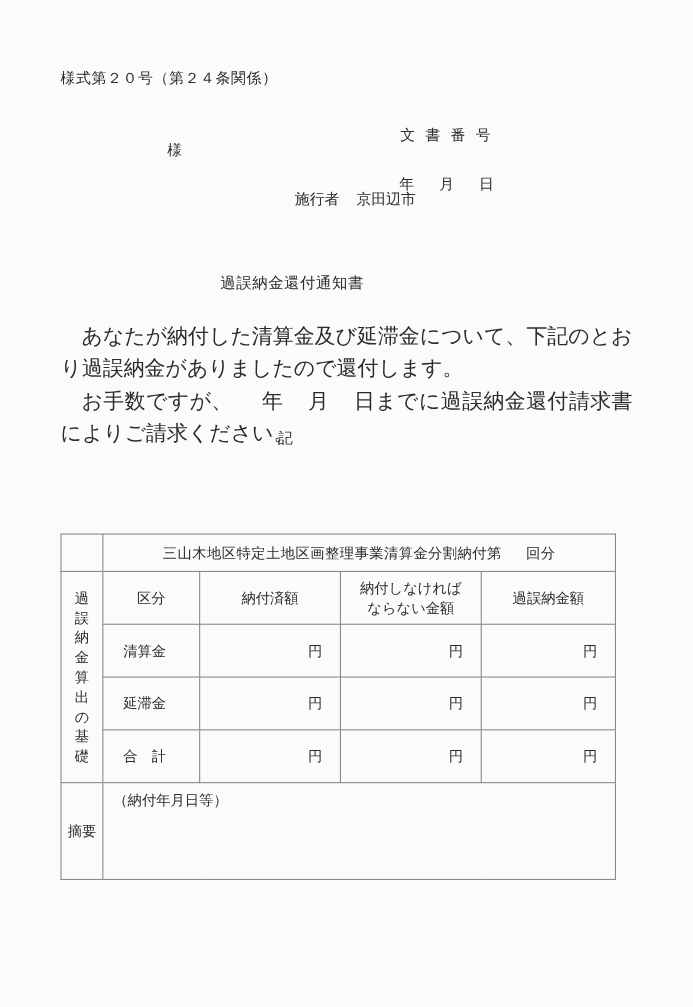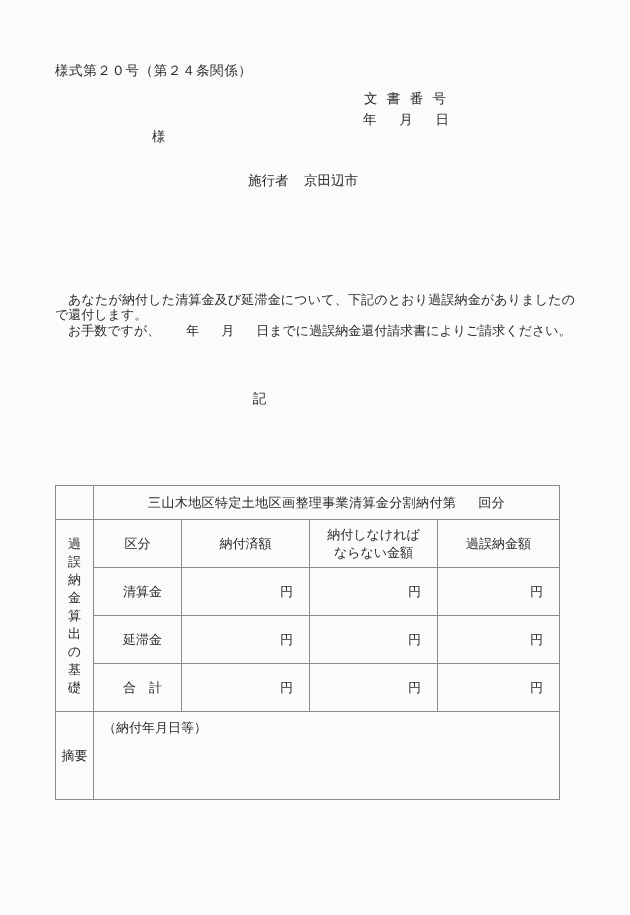--- a/index.html
+++ b/index.html
@@ -40,20 +40,21 @@
     right: 58px;
     top: 88px;
     text-align: right;
     font-size: 13.5px;
     line-height: 21px;
   }
   .doc-meta .line {
     white-space: nowrap;
     letter-spacing: 3px;
     padding-right: 2px;
+    margin-top: 24px;
   }
   .doc-meta .line.date {
     letter-spacing: 0px;
   }
   .doc-meta .line.date span.sp {
     display: inline-block;
     width: 16px;
   }
 
   .addressee {
@@ -71,20 +72,21 @@
     font-size: 13.5px;
     line-height: 22px;
   }
   .issuer .row {
     white-space: nowrap;
     position: relative;
   }
   .issuer .lbl {
     display: inline-block;
     width: 56px;
+    margin-left: 20px;
   }
   .seal-box {
     position: absolute;
     left: 226px;
     top: -2px;
     width: 17px;
     height: 19px;
     border: 1px solid #3a3a3a;
     font-size: 12px;
     line-height: 19px;
@@ -102,22 +104,22 @@
     letter-spacing: 0.5px;
     padding-left: 22px;
   }
 
   
   .body-text {
     position: absolute;
     left: 55px;
     top: 292px;
     width: 520px;
-    font-size: 13px;
-    line-height: 15px;
+    font-size: 19px;
+    line-height: 29px;
     text-align: justify;
     font-family: Liberation Serif, serif;
   }
   .body-text p {
     margin: 0 0 1px 0;
     text-indent: 1em;
   }
   .body-text .blank {
     display: inline-block;
     width: 26px;
@@ -185,21 +187,21 @@
   .hd-row td {
     height: 47px;
     text-align: center;
     line-height: 18px;
   }
 
   .data-row td {
     height: 47px;
   }
   .data-row td.kubun {
-    text-align: center;
+    text-align: left;
     padding-left: 18px;
   }
   .data-row td.yen {
     text-align: right;
     padding-right: 16px;
   }
 
   .note-row td.note-label {
     text-align: center;
     vertical-align: middle;
@@ -232,20 +234,21 @@
   </div>
 
   <div class="addressee">様</div>
 
   <div class="issuer">
     <div class="row">
       <span class="lbl">施行者</span><span>京田辺市</span>
     </div>
   </div>
 
+  <div class="doc-title">過誤納金還付通知書</div>
 
   <div class="body-text">
     <p>あなたが納付した清算金及び延滞金について、下記のとおり過誤納金がありましたので還付します。</p>
     <p><span>お手数ですが、</span><span class="blank"></span><span>年</span><span class="blank-sm"></span><span>月</span><span class="blank-sm"></span><span>日までに過誤納金還付請求書によりご請求ください。</span></p>
   </div>
 
   <div class="ki-mark">記</div>
 
   <div class="tbl-wrap">
     <table class="form-table">

